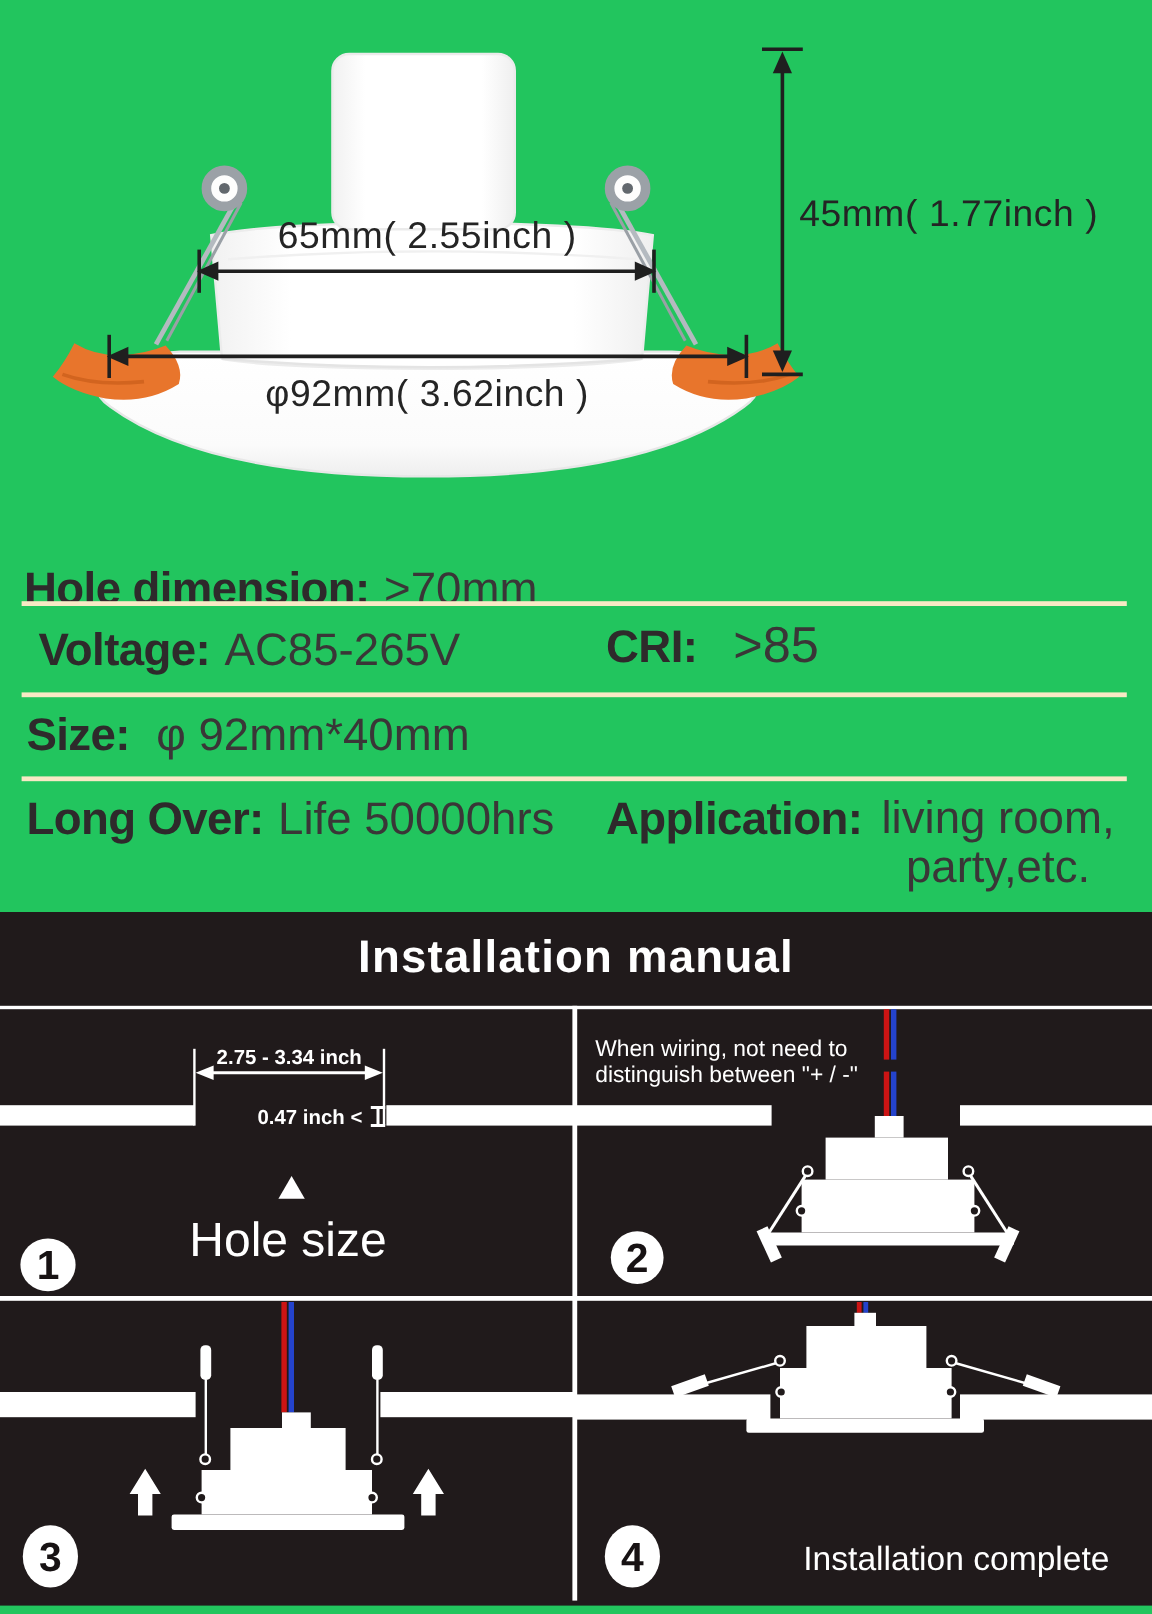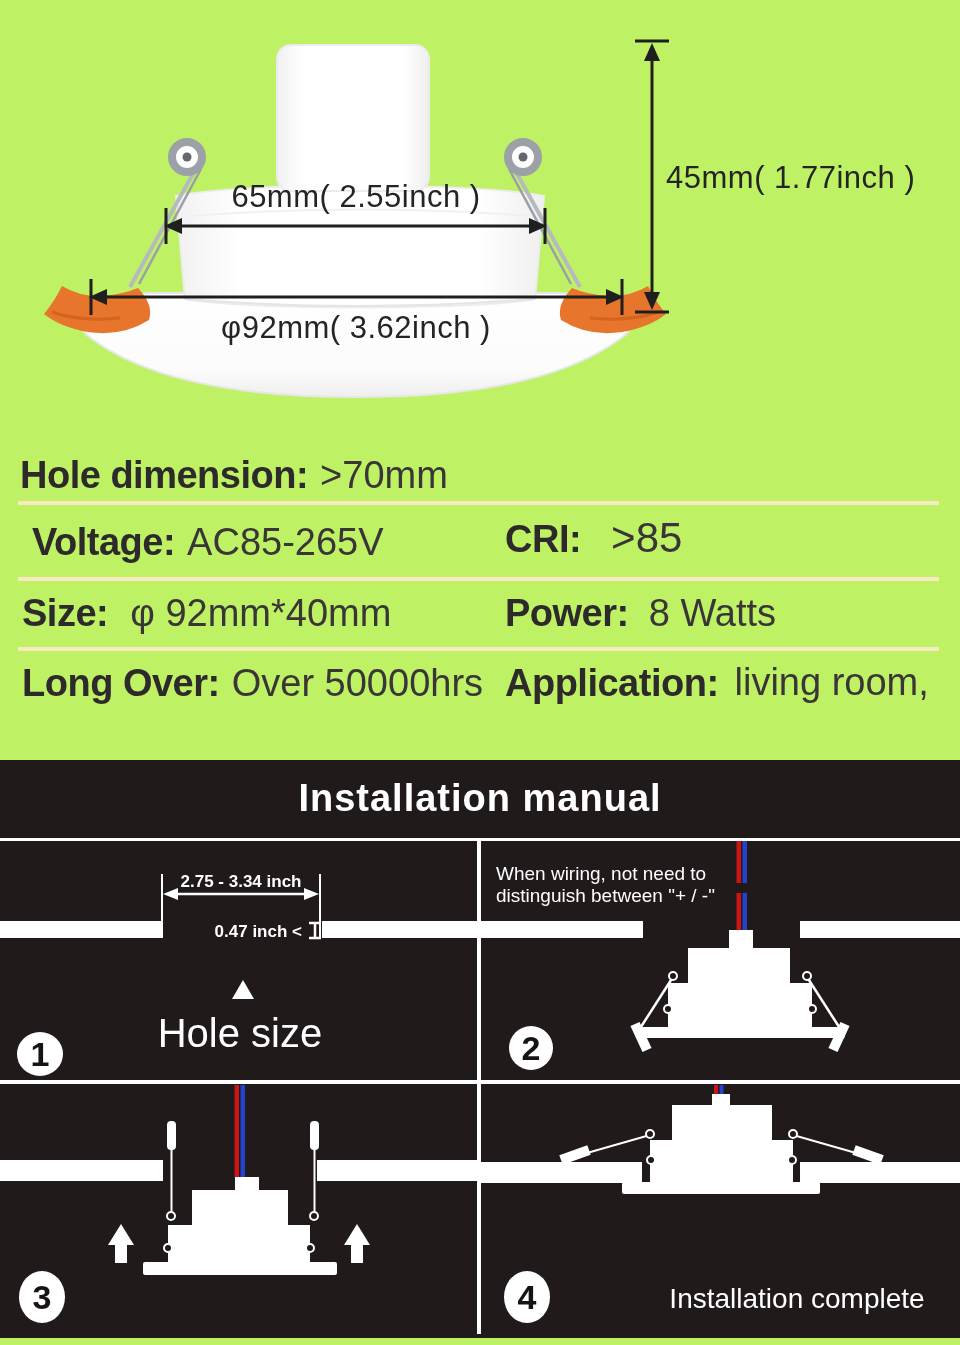--- a/index.html
+++ b/index.html
@@ -1,30 +1,30 @@
 <!DOCTYPE html>
 <html><head>
 <meta charset="utf-8">
 <style>
   html,body{margin:0;padding:0;background:#ffffff;}
-  .page{position:relative;width:960px;height:1345px;background:#bef264;overflow:hidden;
+  .page{position:relative;width:960px;height:1345px;background:#22c55e;overflow:hidden;
         font-family:"Liberation Sans",sans-serif;}
 
   
   .figure-svg{position:absolute;top:0;left:0;}
   .t-dim{font-size:31px;fill:#242424;letter-spacing:0.5px;font-family:"Liberation Sans",sans-serif;}
   .dimline{stroke:#1f1f1f;stroke-width:3;}
   .dimfill{fill:#1f1f1f;}
 
   
   .spec-row{position:absolute;white-space:nowrap;font-size:38px;line-height:42px;color:#3a3637;}
   .spec-row .lbl{font-weight:bold;color:#2e2a2b;letter-spacing:-0.5px;}
   .spec-row .val{margin-left:12px;}
   .divider{position:absolute;left:18px;width:921px;height:4px;background:#f8e9c5;}
-  #row-hole{left:20px;top:454px;}
+  #row-hole{left:20px;top:470px;}
   #row-voltage{left:32px;top:521px;}
   #row-cri{left:505px;top:517px;}
   #row-cri .val{margin-left:30px;font-size:42px;}
   #row-size{left:22px;top:592px;}
   #row-size .val{margin-left:22px;}
   #row-power{left:505px;top:592px;}
   #row-power .val{margin-left:20px;}
   #row-longlife{left:22px;top:662px;}
   #row-application{left:505px;top:662px;text-align:center;}
   #row-application .lbl{display:inline-block;vertical-align:top;}
@@ -133,30 +133,27 @@
     <span class="lbl">Voltage:</span><span class="val">AC85-265V</span>
   </div>
   <div class="spec-row" id="row-cri">
     <span class="lbl">CRI:</span><span class="val">&gt;85</span>
   </div>
   <div class="divider" style="top:577px;"></div>
 
   <div class="spec-row" id="row-size">
     <span class="lbl">Size:</span><span class="val">φ 92mm*40mm</span>
   </div>
-  <div class="spec-row" id="row-power">
-    <span class="lbl">Power:</span><span class="val">8 Watts</span>
-  </div>
   <div class="divider" style="top:647px;"></div>
 
   <div class="spec-row" id="row-longlife">
-    <span class="lbl">Long Over:</span><span class="val">Over 50000hrs</span>
+    <span class="lbl">Long Over:</span><span class="val">Life 50000hrs</span>
   </div>
   <div class="spec-row" id="row-application">
-    <span class="lbl">Application:</span><span class="val2"><span>living room,</span><br></span>
+    <span class="lbl">Application:</span><span class="val2"><span>living room,</span><br><span>party,etc.</span></span>
   </div>
 
   <div class="manual">
     <div class="manual-title">Installation manual</div>
 
     <svg class="manual-svg" width="960" height="496" viewBox="0 0 960 496">
 
       <rect class="wf" x="0" y="0" width="960" height="3"></rect>
       <rect class="wf" x="0" y="242" width="960" height="4"></rect>
       <rect class="wf" x="477" y="0" width="4" height="496"></rect>

